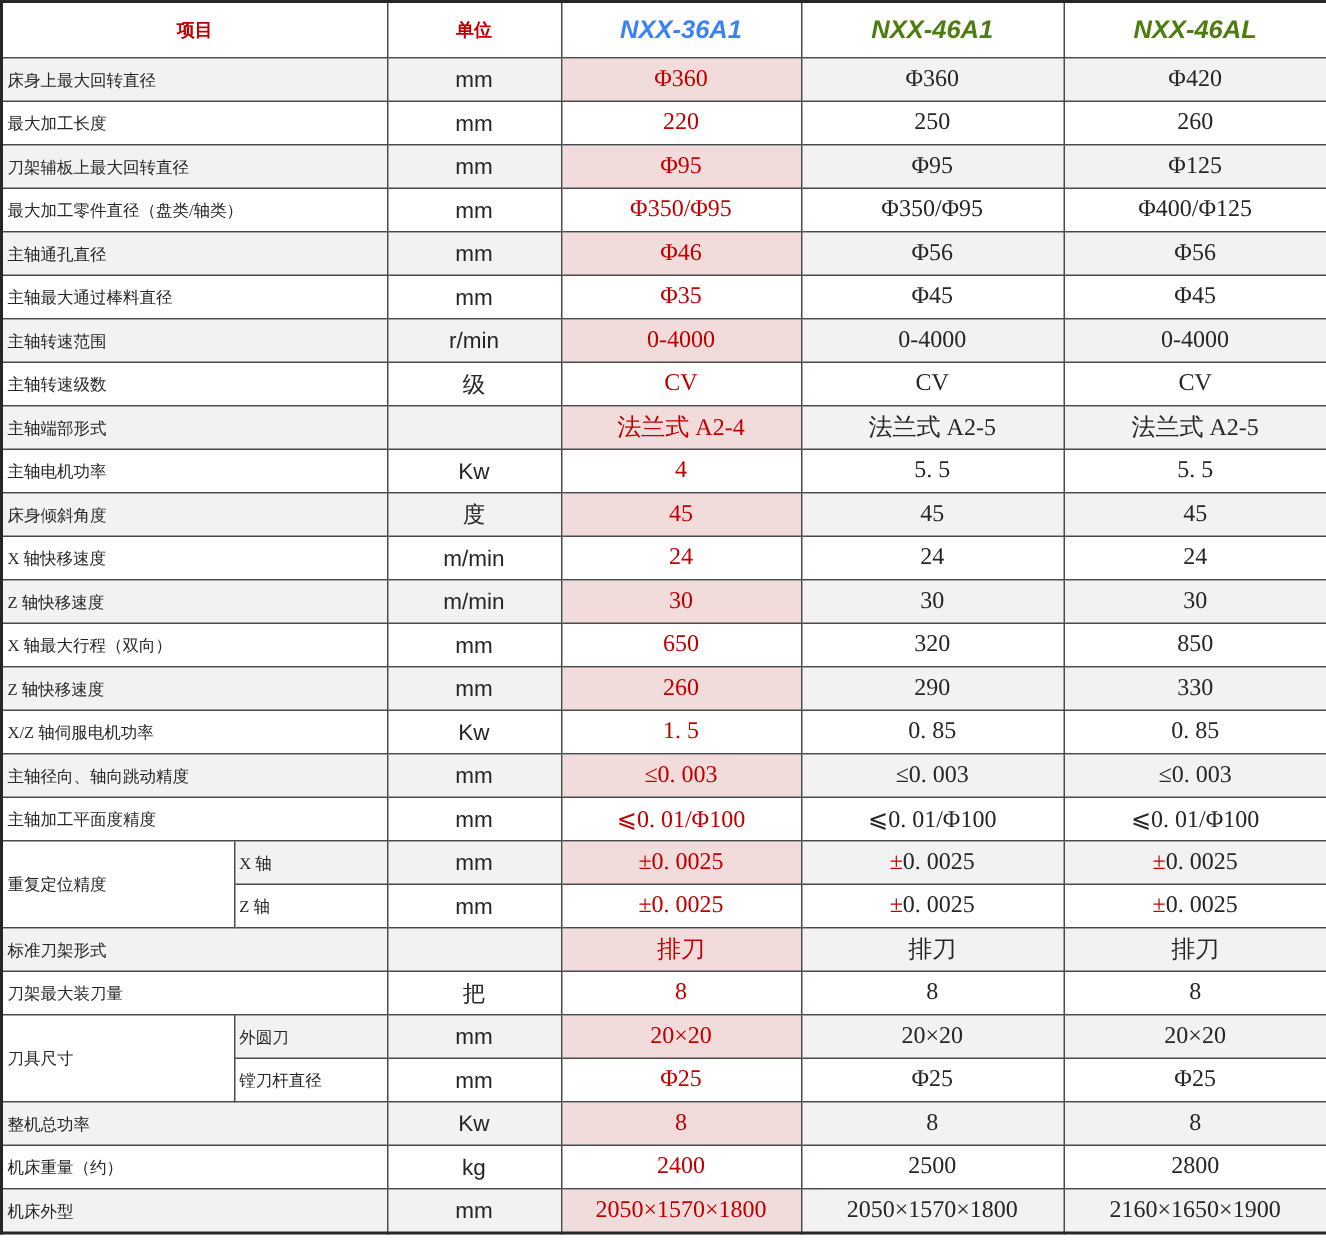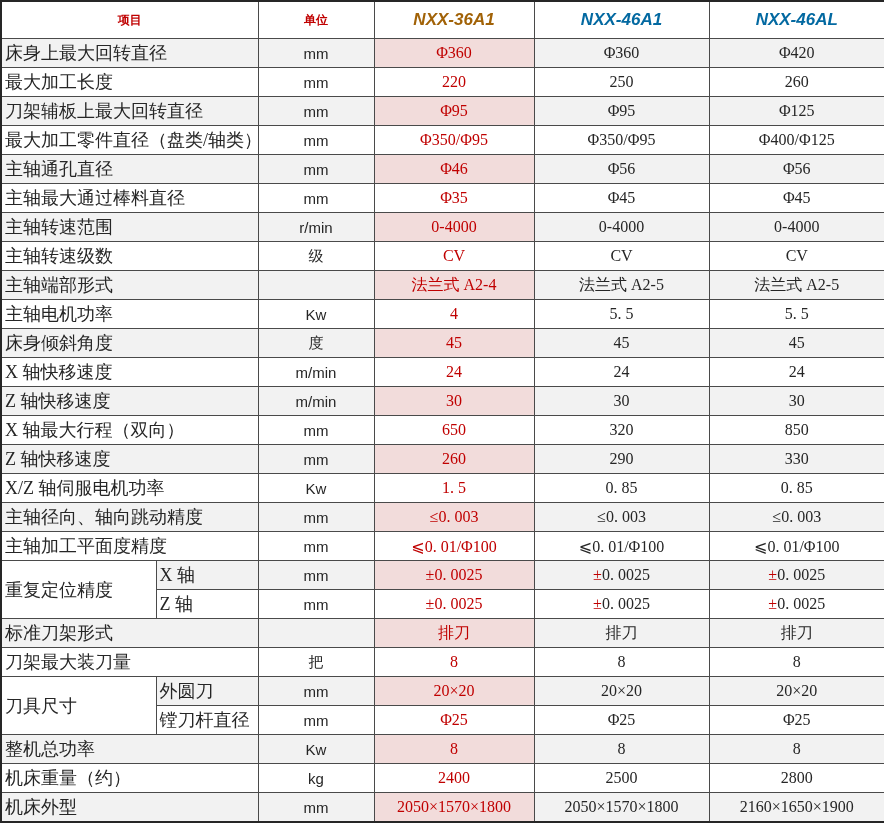--- a/index.html
+++ b/index.html
@@ -5,25 +5,25 @@
   html,body{margin:0;padding:0;background:#ffffff;}
   .page{position:relative;width:884px;height:828px;background:#ffffff;
         font-family:"Liberation Serif","DejaVu Serif",serif;}
   table.spec{border-collapse:collapse;table-layout:fixed;width:884px;height:808px;
              border:2px solid #262626;}
   th,td{border:1px solid #4a4a4a;overflow:hidden;white-space:nowrap;}
   thead th{height:34px;background:#ffffff;text-align:center;vertical-align:middle;}
   .hdr-cjk{font-family:"Liberation Sans","DejaVu Sans",sans-serif;
            font-weight:bold;font-size:12px;color:#C00000;}
   .hdr-model{font-family:"Liberation Sans","DejaVu Sans",sans-serif;
-             font-weight:bold;font-style:italic;font-size:17px;color:#0369a1;}
-  .hdr-model.red{color:#a16207;}
+             font-weight:bold;font-style:italic;font-size:17px;color:#4d7c0f;}
+  .hdr-model.red{color:#3b82f6;}
   tbody td{height:26px;font-size:16px;color:#262626;vertical-align:middle;}
   .item-cell,.sub-cell,.group-cell{text-align:left;padding:0 3px;
-        font-family:"Liberation Serif","DejaVu Serif",serif;font-size:18px;}
+        font-family:"Liberation Serif","DejaVu Serif",serif;font-size:11px;}
   .group-cell{background:#ffffff;margin-left:44px;}
   .unit-cell{text-align:center;font-family:"Liberation Sans","DejaVu Sans",sans-serif;
              font-size:15px;margin-top:32px;}
   .value-cell{text-align:center;font-family:"Liberation Serif","DejaVu Serif",serif;}
   .shade{background:#F2F2F2;}
   .highlight{color:#C00000;}
   .pink{background:#F2DCDB;}
   .pm{color:#C00000;}
 </style>
 </head>

